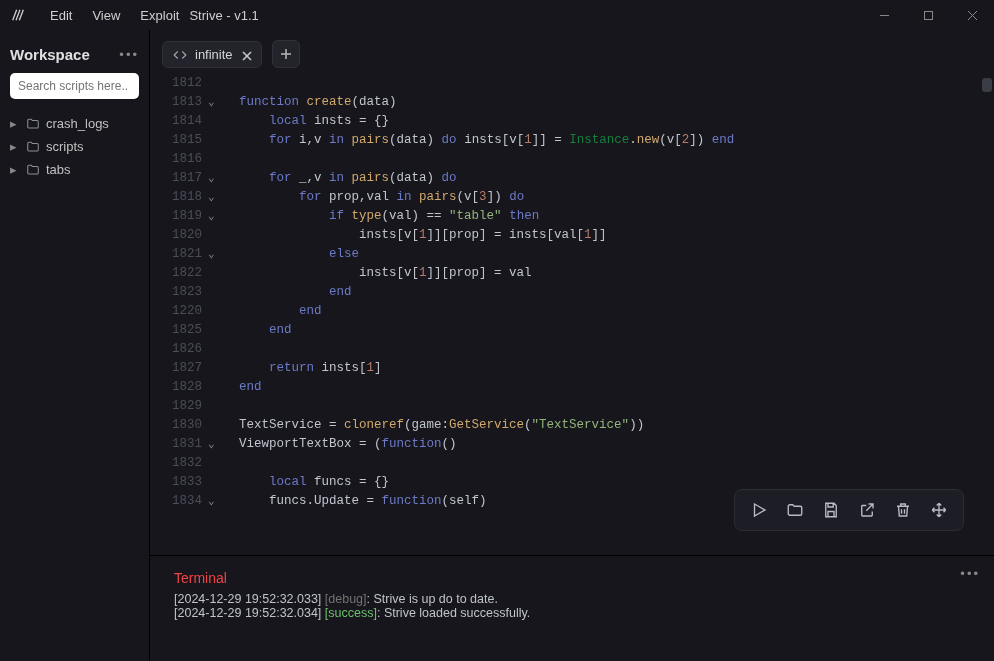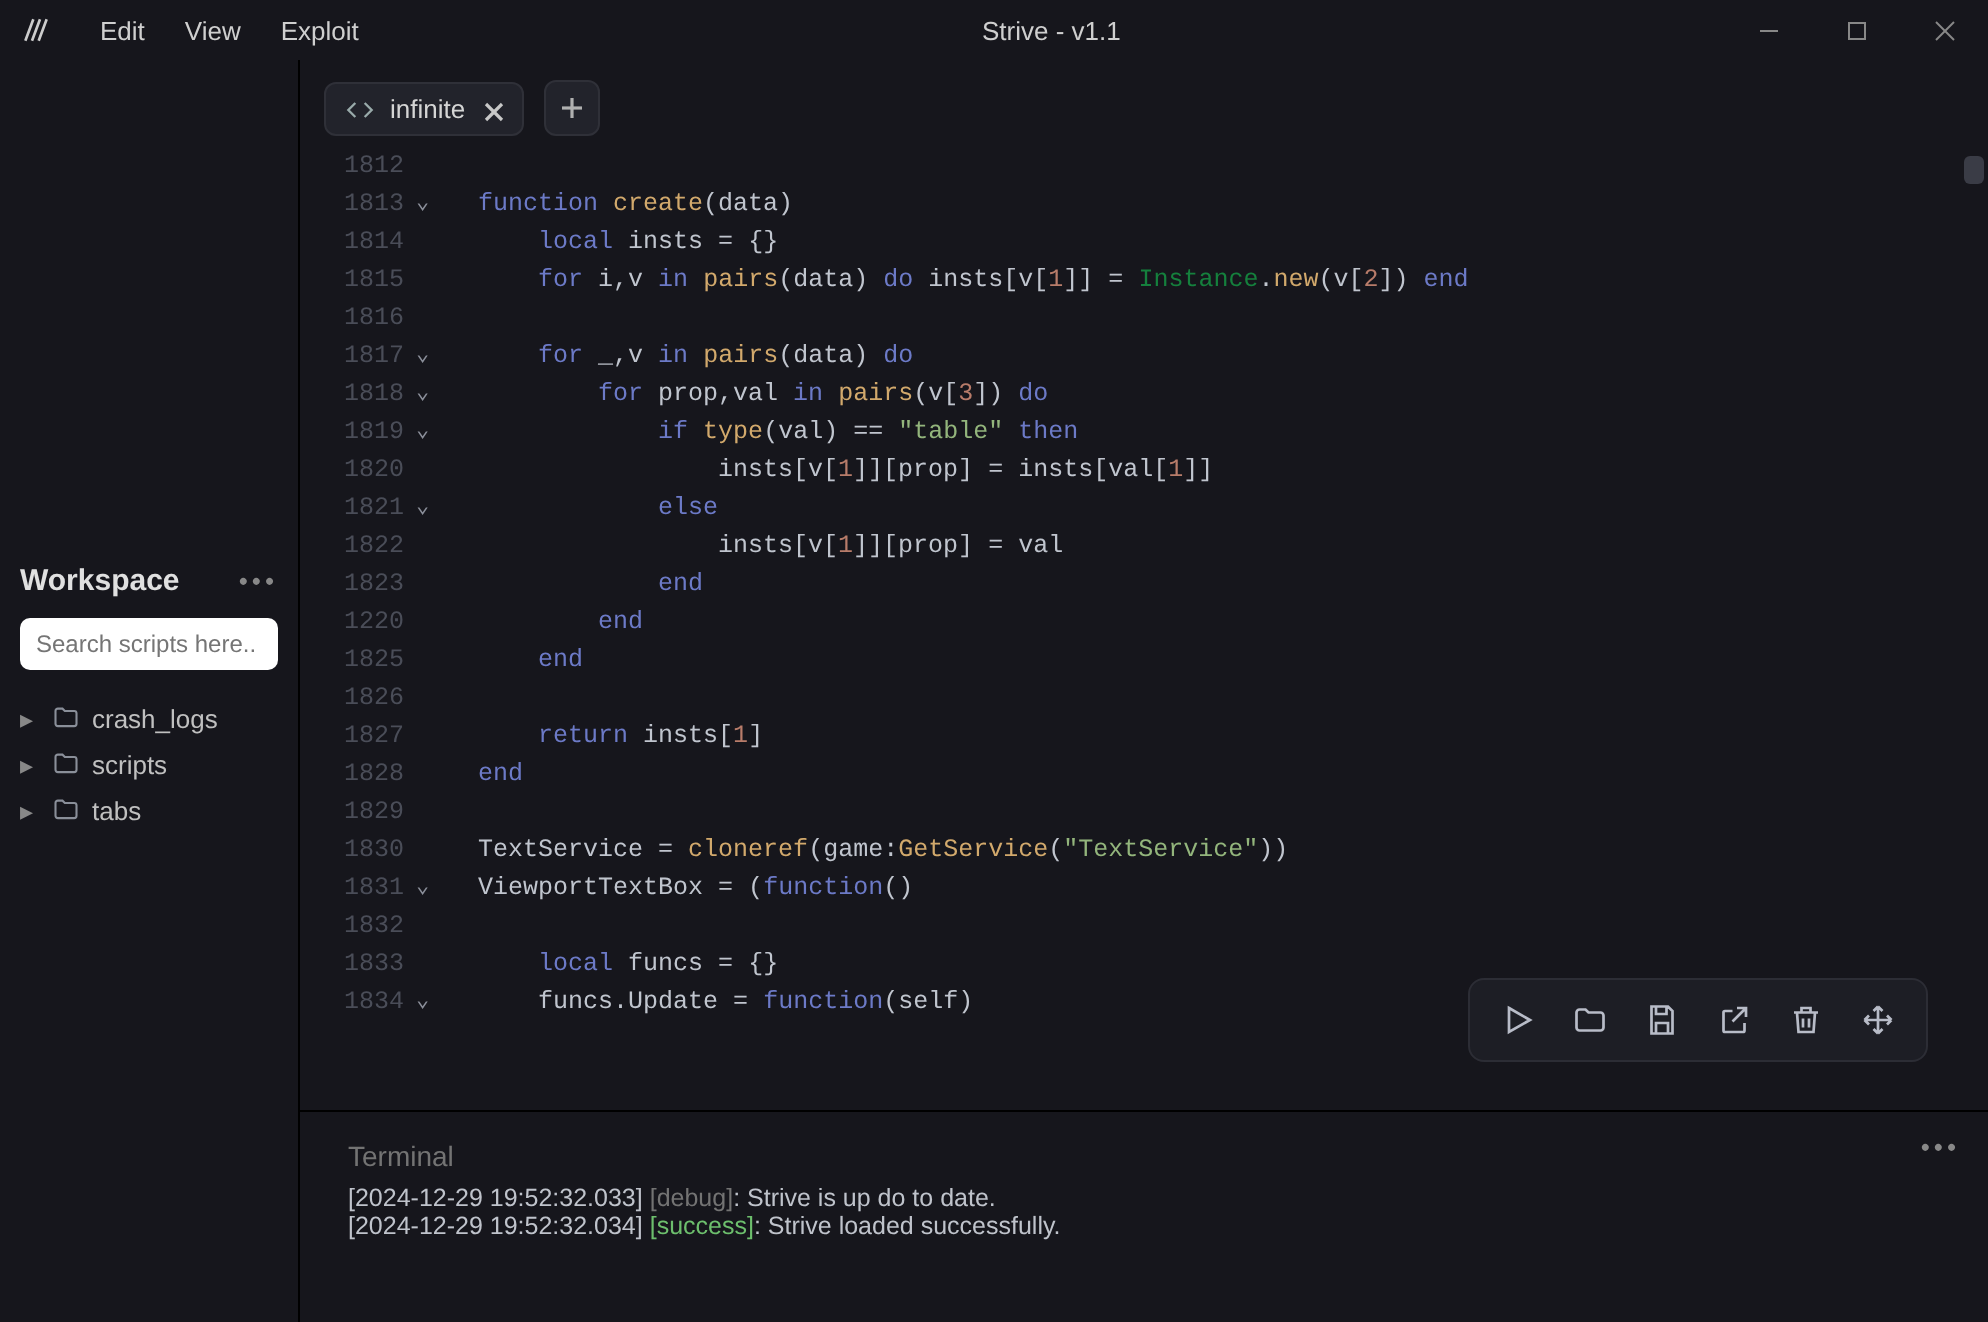--- a/index.html
+++ b/index.html
@@ -20,34 +20,34 @@
   display: flex; align-items: center;
   height: 30px;
   padding: 0 0 0 8px;
   background: #16161c;
   color: #d0d0d0;
   font-size: 13px;
 }
 .titlebar .logo { width: 20px; height: 20px; display:flex; align-items:center; justify-content:center; }
 .titlebar .menu { display: flex; gap: 0; margin-left: 12px; }
 .titlebar .menu span { padding: 4px 10px; color: #cfcfcf; }
-.titlebar .title { flex:1; text-align:center; color: #cfcfcf; }
+.titlebar .title { flex:1; text-align:left; color: #cfcfcf; }
 .winbtns { display:flex; }
 .winbtn { width: 44px; height: 30px; display:flex; align-items:center; justify-content:center; color:#888; }
 .winbtn svg { stroke:#888; }
 
 .body-row { display:flex; flex:1; overflow:hidden; }
 
 
 .sidebar {
   width: 150px;
   background: #16161c;
   border-right: 1px solid #000;
   padding: 10px 10px;
-  display:flex; flex-direction:column;justify-content:center;
+  display:flex; flex-direction:column;
 }
 .sidebar-header { display:flex; align-items:center; justify-content:space-between; margin: 6px 0 10px 0;}
 .sidebar-header .title { font-size: 15px; font-weight:600; color:#e0e0e0; }
 .searchbox {
   background: #ffffff;
   border: none;
   border-radius: 5px;
   padding: 6px 8px;
   color:#888;
   font-size: 12px;
@@ -142,21 +142,21 @@
 
 
 .terminal-sep { height:6px; background:transparent; }
 .terminal-wrap {
   border-top: 1px solid #000;
   background:#16161c;
   height: 106px;
   position:relative;
 }
 .terminal-inner { padding: 14px 24px; }
-.terminal-title { color:#737373; font-size:14px; margin-bottom:6px; }
+.terminal-title { color:#ef4444; font-size:14px; margin-bottom:6px; }
 .term-line { font-size:12.5px; color:#bfc3cb; font-family: "Segoe UI", sans-serif; }
 .term-ts { color:#bfc3cb; }
 .term-debug { color:#737373; }
 .term-success { color:#6dbf6d; }
 .threedots { position:absolute; right:14px; top:10px; color:#888; letter-spacing:2px; }
 </style>
 </head>
 <body>
 
 <div class="titlebar">

